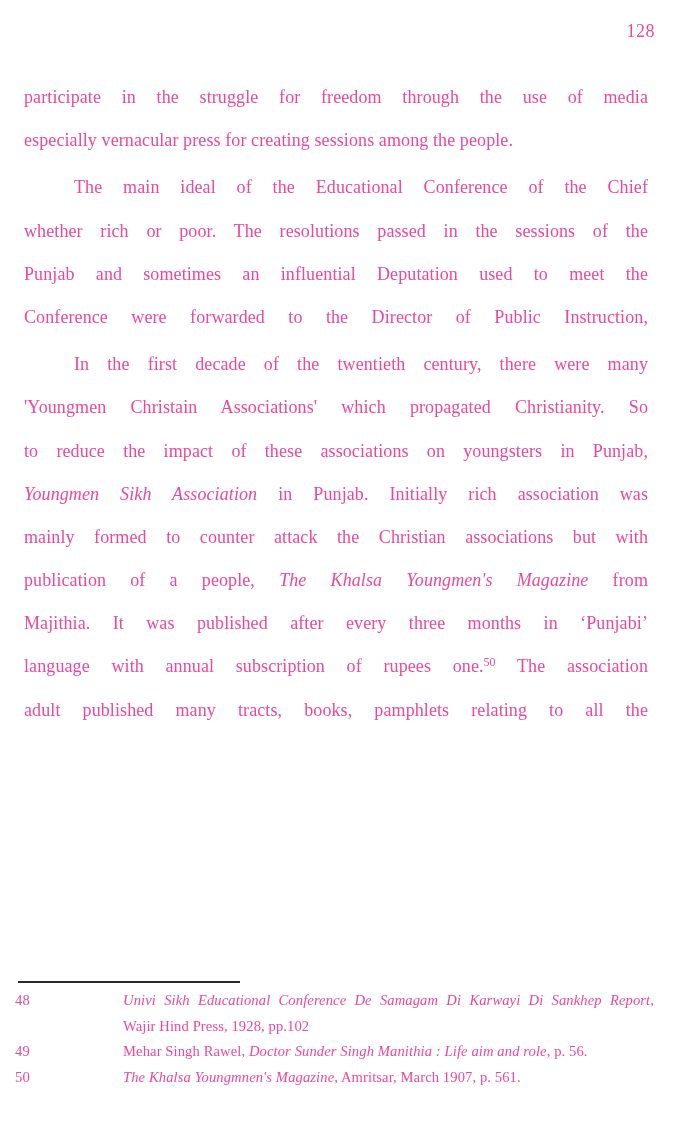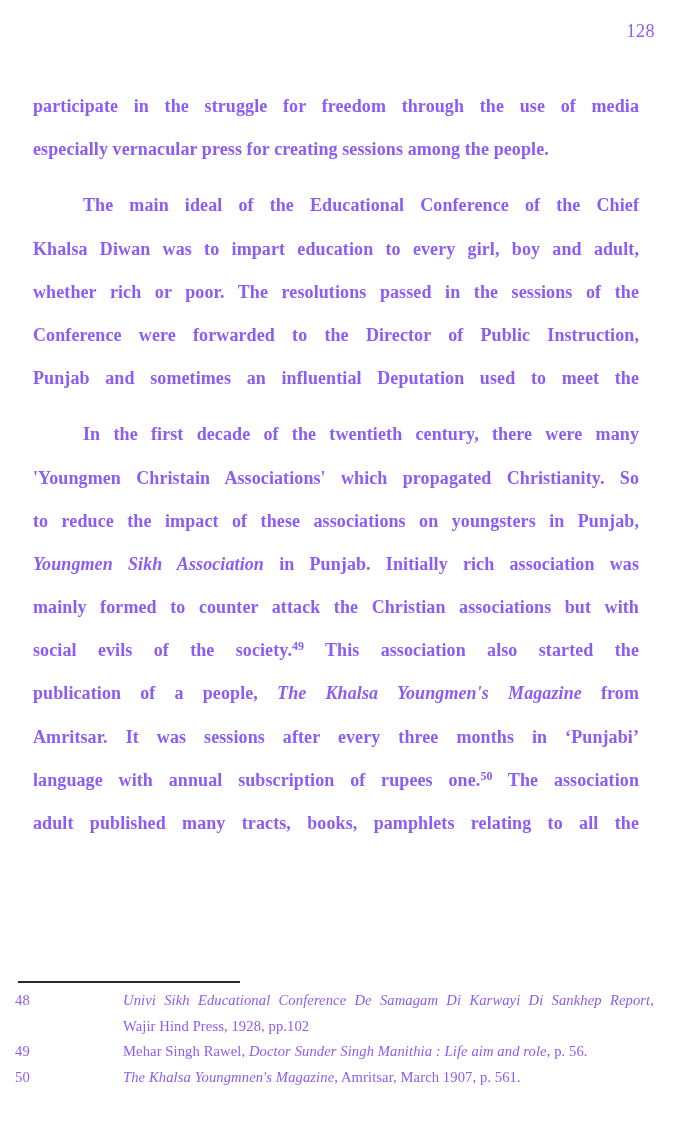--- a/index.html
+++ b/index.html
@@ -5,37 +5,37 @@
   html, body { margin: 0; padding: 0; }
   body {
     width: 700px; height: 1125px;
     background: #ffffff;
     font-family: "Liberation Serif", serif;
   }
   .page {
     position: relative;
     width: 700px; height: 1125px;
     background: #ffffff;
-    color: #8b5cf6;
+    color: #ec4899;
     overflow: hidden;
   }
   .page-number {
     position: absolute;
     top: 21px; right: 45px;
     font-size: 18px;
     letter-spacing: 0.5px;
   }
   .body-text {
     position: absolute;
     top: 72px; left: 20px;
     width: 632px;
     font-size: 18px;
     letter-spacing: 0.1px;
   }
-  .para { margin: 13px; font-weight: bold; }
+  .para { margin: 4px; }
   .line {
     line-height: 43.2px;
     height: 43.2px;
     text-align: justify;
     text-align-last: justify;
     overflow: hidden;
   }
   .line.last { text-align-last: left; }
   .line.first { text-indent: 50px; }
   .it { font-style: italic; }
@@ -78,34 +78,32 @@
 
 <div class="page">
   <div class="page-number">128</div>
   <div class="body-text" id="body-text">
       <div class="para">
         <div class="line"><span>participate in the struggle for freedom through the use of media</span></div>
         <div class="line last"><span>especially vernacular press for creating sessions among the people.</span></div>
       </div>
       <div class="para">
         <div class="line first"><span>The main ideal of the Educational Conference of the Chief</span></div>
-        <div class="line"><span>Khalsa Diwan was to impart education to every girl, boy and adult,</span></div>
         <div class="line"><span>whether rich or poor.  The resolutions passed in the sessions of the</span></div>
+        <div class="line"><span>Punjab and sometimes an influential Deputation used to meet the</span></div>
         <div class="line"><span>Conference were forwarded to the Director of Public Instruction,</span></div>
-        <div class="line"><span>Punjab and sometimes an influential Deputation used to meet the</span></div>
       </div>
       <div class="para">
         <div class="line first"><span>In the first decade of the twentieth century, there were many</span></div>
         <div class="line"><span>'Youngmen Christain Associations' which propagated Christianity.  So</span></div>
         <div class="line"><span>to reduce the impact of these associations on youngsters in Punjab,</span></div>
         <div class="line"><span class="it">Youngmen Sikh Association</span><span> in Punjab.  Initially rich association was</span></div>
         <div class="line"><span>mainly formed to counter attack the Christian associations but with</span></div>
-        <div class="line"><span>social evils of the society.</span><sup class="fnref">49</sup><span>  This association also started the</span></div>
         <div class="line"><span>publication of a people, </span><span class="it">The Khalsa Youngmen's Magazine</span><span> from</span></div>
-        <div class="line"><span>Amritsar.  It was sessions after every three months in ‘Punjabi’</span></div>
+        <div class="line"><span>Majithia.  It was published after every three months in ‘Punjabi’</span></div>
         <div class="line"><span>language with annual subscription of rupees one.</span><sup class="fnref">50</sup><span> The association</span></div>
         <div class="line"><span>adult published many tracts, books, pamphlets relating to all the</span></div>
       </div>
     </div>
   <div class="footnote-area">
     <div class="fn-rule"></div>
     <div id="footnote-list">
         <div class="footnote">
           <span class="fn-num">48</span>
           <div class="line"><span class="it">Univi Sikh Educational Conference De Samagam Di Karwayi Di Sankhep Report,</span><span> Amritsar</span></div>

